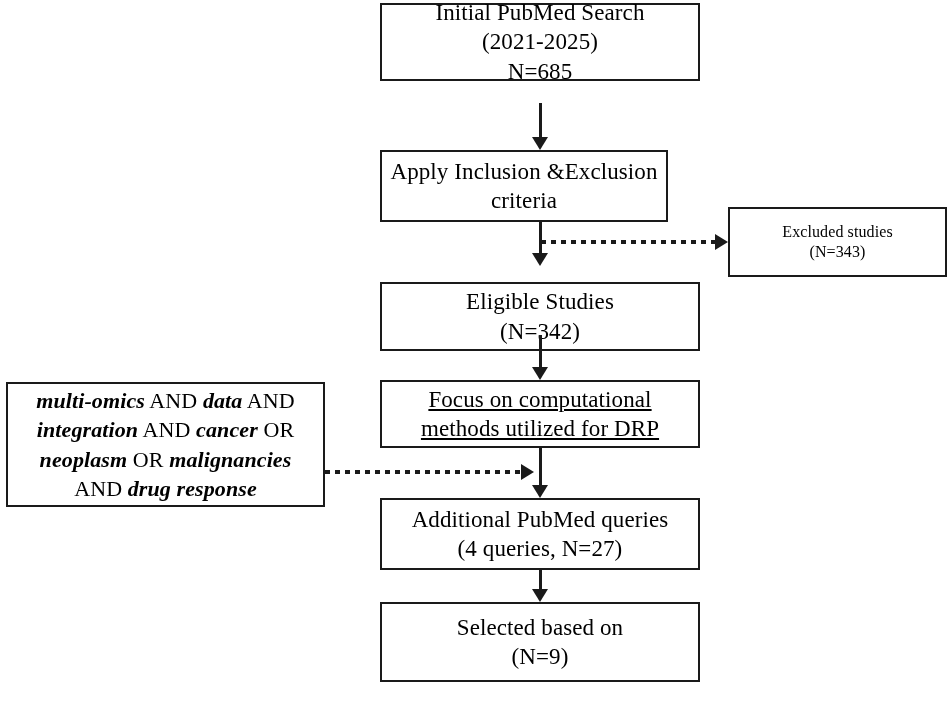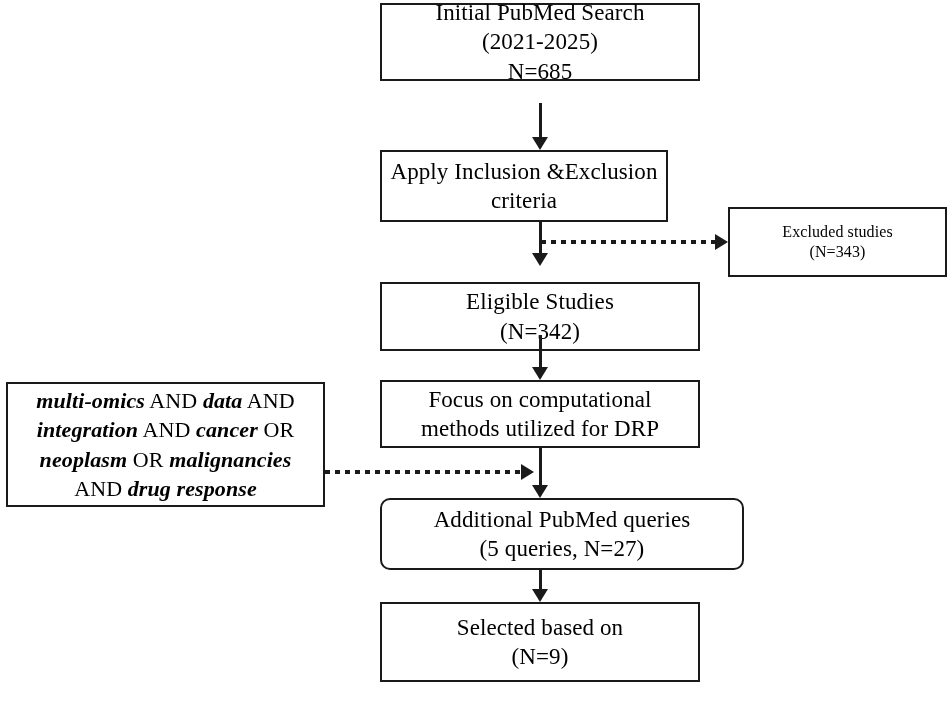--- a/index.html
+++ b/index.html
@@ -34,22 +34,22 @@
     letter-spacing: 0.1px;
   }
   .node .line {
     display: block;
     white-space: pre;
   }
   
   #node-initial-search { left: 380px; top: 3px;   width: 320px; height: 78px; }
   #node-criteria       { left: 380px; top: 150px; width: 288px; height: 72px;  }
   #node-eligible       { left: 380px; top: 266px; width: 320px; height: 69px; margin-top: 16px;  }
-  #node-focus          { left: 380px; top: 380px; width: 320px; height: 68px;  }
-  #node-additional     { left: 380px; top: 498px; width: 364px; height: 72px; border-radius: 10px;  }
+  #node-focus          { left: 380px; top: 380px; width: 320px; height: 68px; text-decoration: underline;  }
+  #node-additional     { left: 380px; top: 498px; width: 320px; height: 72px;  }
   #node-selected       { left: 380px; top: 602px; width: 320px; height: 80px; }
   
   #node-excluded       { left: 728px; top: 207px; width: 219px; height: 70px; font-size: 16px; }
   #node-query {
     left: 6px; top: 382px; width: 319px; height: 125px;
     font-size: 22px; line-height: 1.32;
     align-items: center;
   }
   .q-term {
     font-weight: bold;
@@ -141,21 +141,21 @@
     <span class="line"><span class="q-term">integration</span><span class="q-op"> AND </span><span class="q-term">cancer</span><span class="q-op"> OR</span></span>
     <span class="line"><span class="q-term">neoplasm</span><span class="q-op"> OR </span><span class="q-term">malignancies</span></span>
     <span class="line"><span class="q-op">AND </span><span class="q-term">drug response</span></span>
   </div>
 
   <div class="dotted-h" style="left:325px; top:470px; width:196px;"></div>
   <div class="arrowhead-right" style="left:521px; top:464px;"></div>
 
   <div class="node" id="node-additional">
     <span class="line">Additional PubMed queries</span>
-    <span class="line">(5 queries, N=27)</span>
+    <span class="line">(4 queries, N=27)</span>
   </div>
 
   <div class="vline" style="left:539px; top:570px; height:20px;"></div>
   <div class="arrowhead-down" style="left:532px; top:589px;"></div>
 
   <div class="node" id="node-selected">
     <span class="line">Selected based on</span>
     <span class="line">(N=9)</span>
   </div>
 

